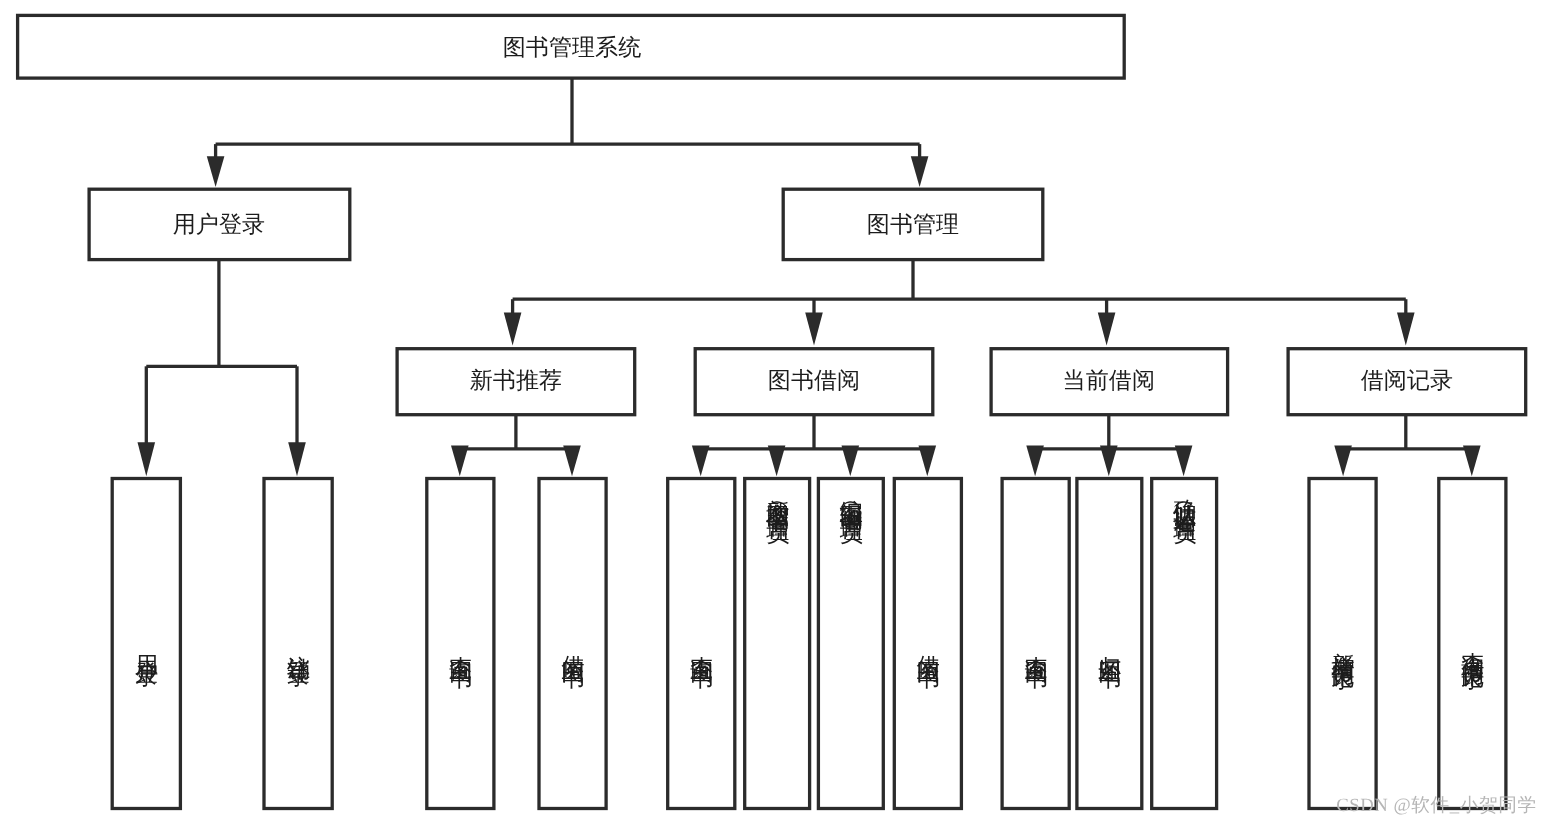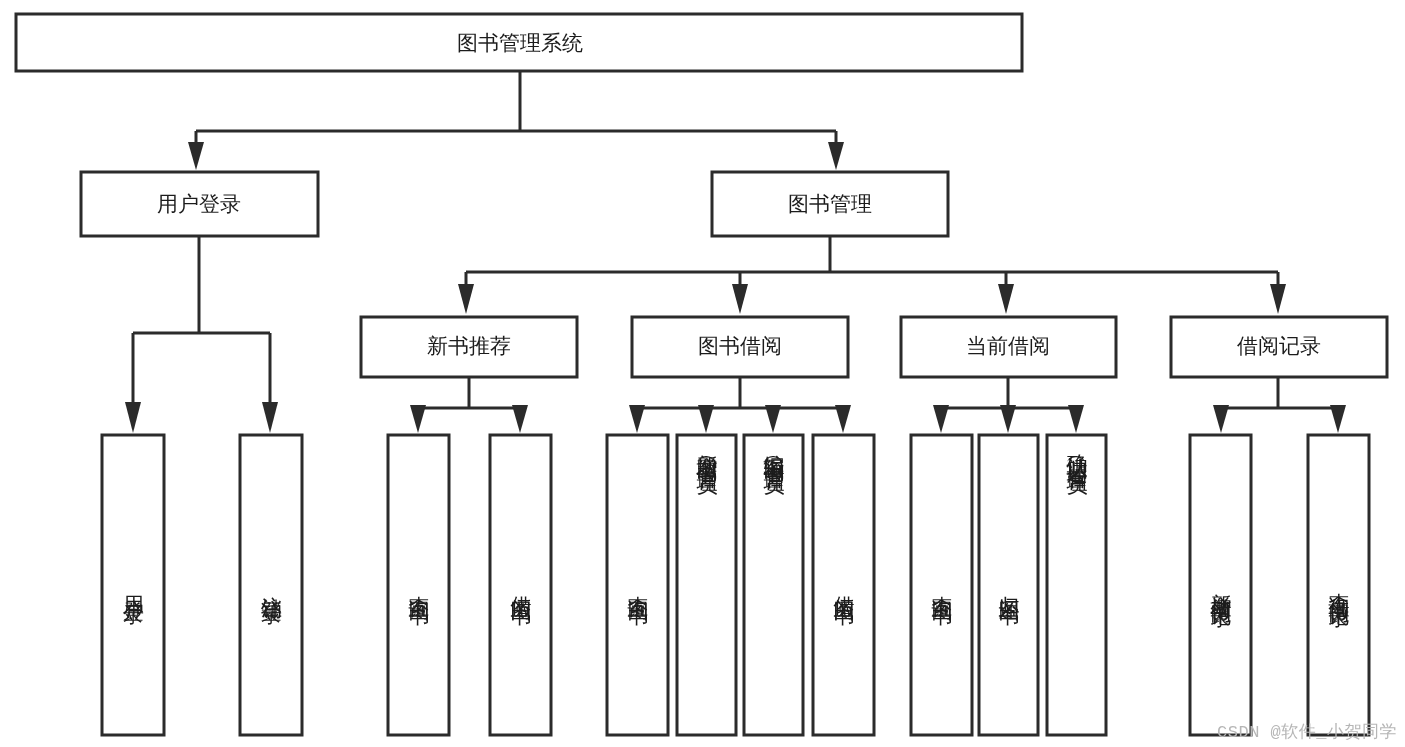--- a/index.html
+++ b/index.html
@@ -67,21 +67,21 @@
     position: absolute;
     display: flex;
     align-items: center;
     justify-content: center;
     pointer-events: none;
   }
   #watermark {
     position: absolute;
     right: 8px;
     bottom: 4px;
-    font-family: Liberation Mono, monospace;
+    font-family: Liberation Serif, serif;
     font-size: 17px;
     color: #b6b6b6;
     white-space: nowrap;
     letter-spacing: 0.5px;
   }
 </style>
 </head>
 <body>
 
 <div id="diagram-root">

